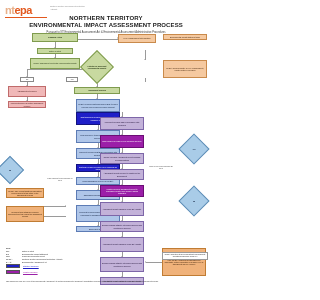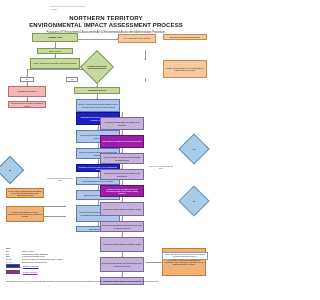--- a/index.html
+++ b/index.html
@@ -128,20 +128,26 @@
     position:absolute; right:4px; top:252px; width:46px;
     font-size:1.6px; line-height:2.1px; color:#2a2a2a; text-align:center;
     border:0.4px solid #999; background:#fff; padding:1px;
   }
 </style>
 </head>
 <body>
 
 <div id="page">
 
+  <div class="logo">
+    <div class="logo-txt">
+      <span class="nt">nt</span><span class="epa">epa</span>
+    </div>
+    <div class="logo-rule"></div>
+  </div>
   <div class="logo-sub">Northern Territory Environment Protection Authority</div>
 
   <div class="title-wrap">
     <div class="title1">NORTHERN TERRITORY</div>
     <div class="title2">ENVIRONMENTAL IMPACT ASSESSMENT PROCESS</div>
     <div class="subtitle">Pursuant to NT Environmental Assessment Act &amp; Environmental Assessment Administrative Procedures</div>
   </div>
 
   <div class="ln lnv" style="left:54.8px; top:42px; height:6px;"></div>
   <div class="arw" style="left:53.6px; top:47px;"></div>

